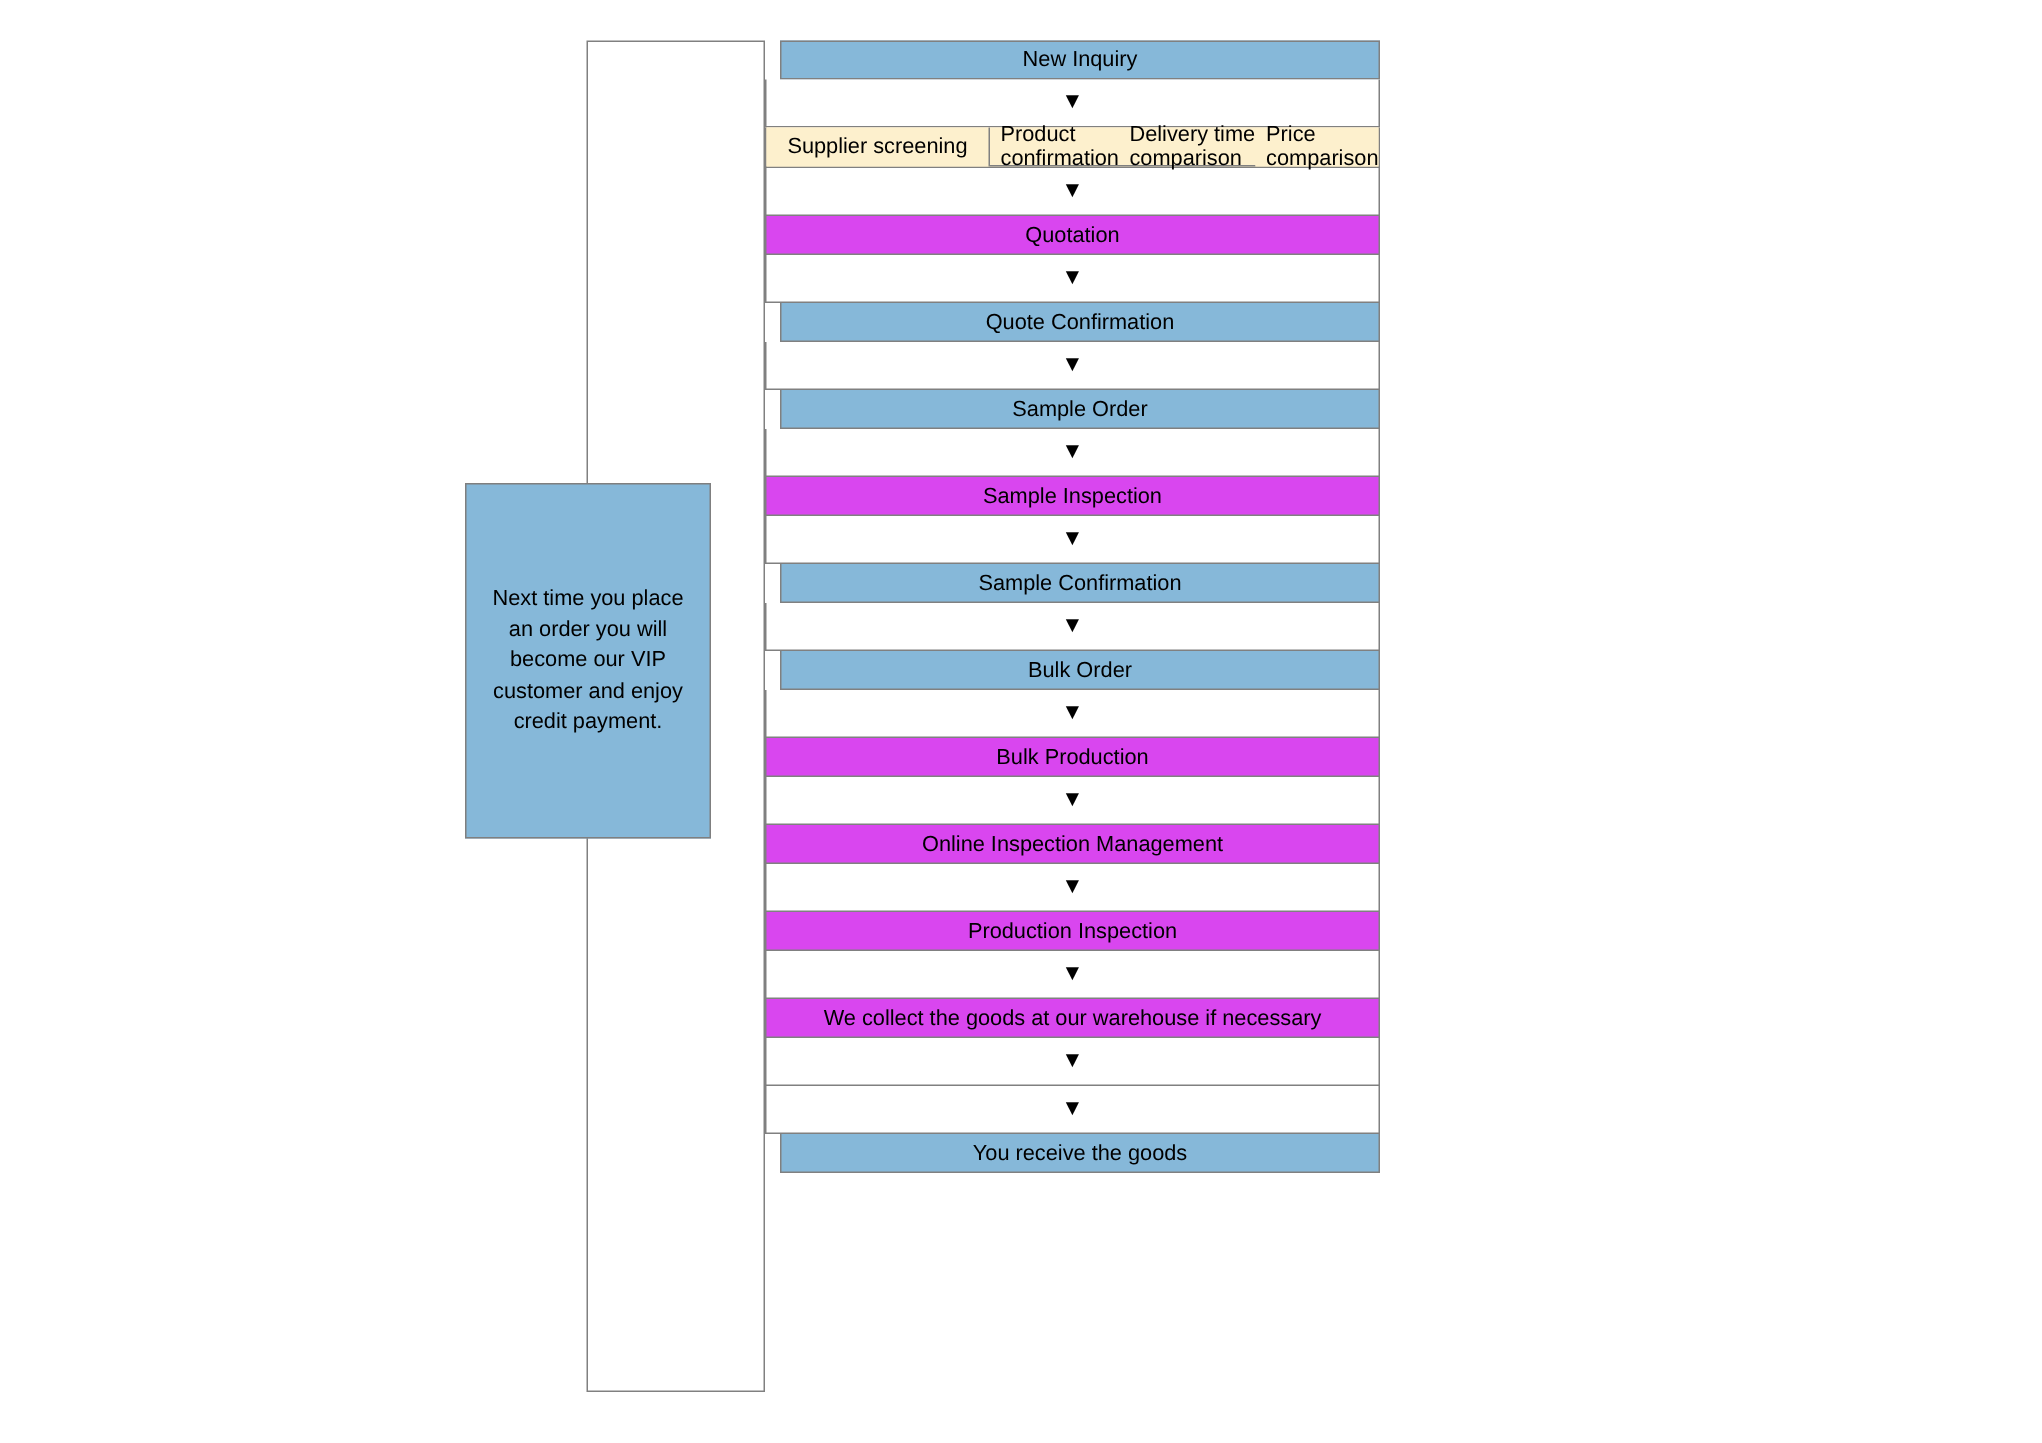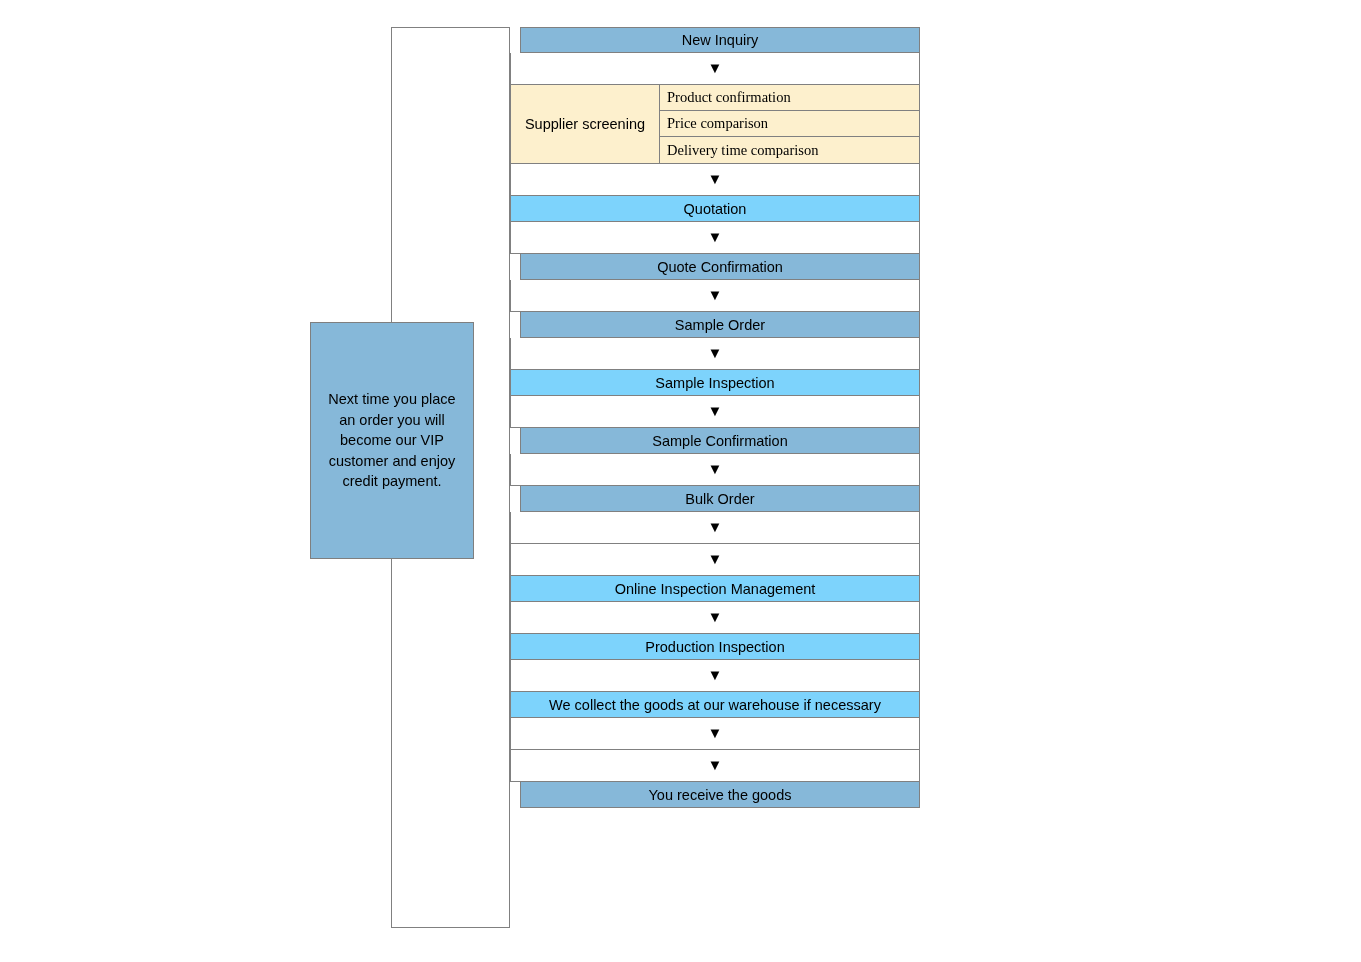--- a/index.html
+++ b/index.html
@@ -66,21 +66,21 @@
     justify-content: center;
     font-size: 14.5px;
     background: #ffffff;
   }
   .row.first { border-top: 1px solid #808080; }
 
   .step {
     height: 26px;
   }
   .step.blue  { background: #86b8d9; margin-left: 10px; }
-  .step.cream { background: #7dd3fc; }
+  .step.cream { background: #d946ef; }
 
   .arrow {
     height: 32px;
     background: #ffffff;
     font-size: 15px;
     line-height: 1;
     color: #000000;
   }
   .arrow .glyph {
     transform: translateY(-1px);
@@ -103,22 +103,21 @@
     display: flex;
     align-items: center;
     justify-content: center;
     text-align: center;
     font-size: 14.5px;
     background: #fdf0cd;
   }
   .group-items {
     flex: 1 1 auto;
     display: flex;
-    flex-direction: column;
-    font-family: Liberation Serif, serif;
+    flex-direction: row;
   }
   .group-item {
     box-sizing: border-box;
     height: 26px;
     display: flex;
     align-items: center;
     padding-left: 7px;
     font-size: 14.5px;
     background: #fdf0cd;
     border-bottom: 1px solid #808080;
@@ -136,22 +135,22 @@
 
 <div id="flow">
     <div class="row step blue first">New Inquiry</div>
     <div class="row arrow">
       <span class="glyph">▼</span>
     </div>
     <div class="group">
       <div class="group-label">Supplier screening</div>
       <div class="group-items">
         <div class="group-item">Product confirmation</div>
+        <div class="group-item">Delivery time comparison</div>
         <div class="group-item">Price comparison</div>
-        <div class="group-item">Delivery time comparison</div>
       </div>
     </div>
     <div class="row arrow">
       <span class="glyph">▼</span>
     </div>
     <div class="row step cream">Quotation</div>
     <div class="row arrow">
       <span class="glyph">▼</span>
     </div>
     <div class="row step blue">Quote Confirmation</div>
@@ -167,20 +166,21 @@
       <span class="glyph">▼</span>
     </div>
     <div class="row step blue">Sample Confirmation</div>
     <div class="row arrow">
       <span class="glyph">▼</span>
     </div>
     <div class="row step blue">Bulk Order</div>
     <div class="row arrow">
       <span class="glyph">▼</span>
     </div>
+    <div class="row step cream">Bulk Production</div>
     <div class="row arrow">
       <span class="glyph">▼</span>
     </div>
     <div class="row step cream">Online Inspection Management</div>
     <div class="row arrow">
       <span class="glyph">▼</span>
     </div>
     <div class="row step cream">Production Inspection</div>
     <div class="row arrow">
       <span class="glyph">▼</span>

